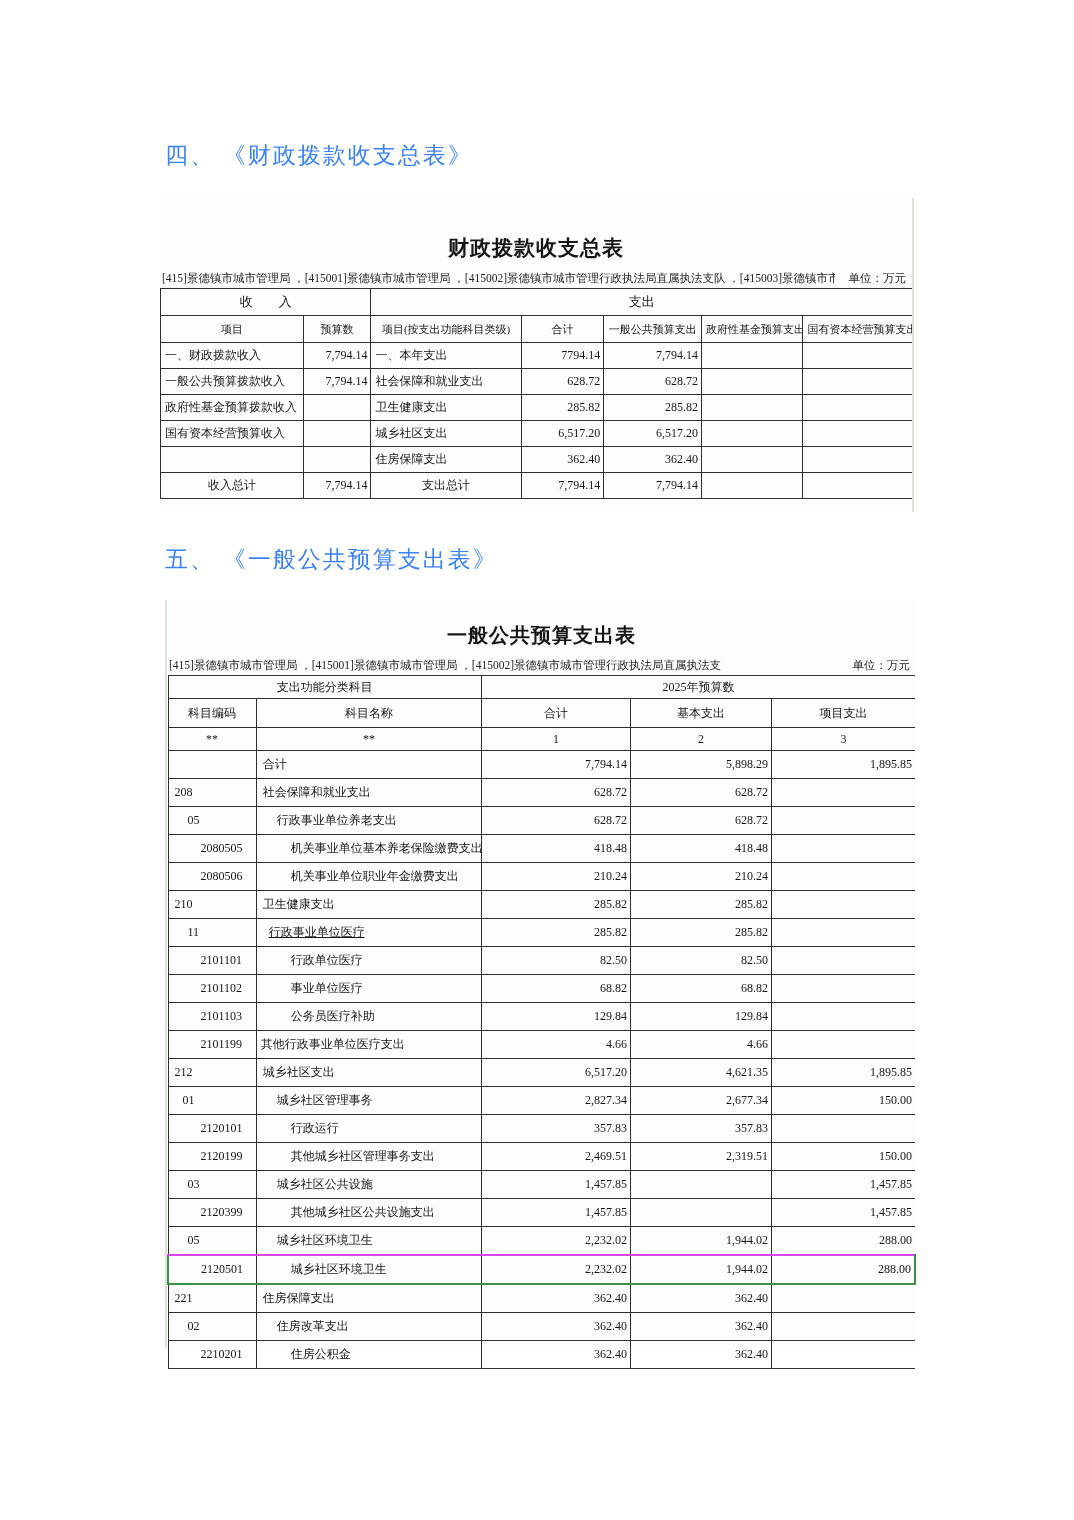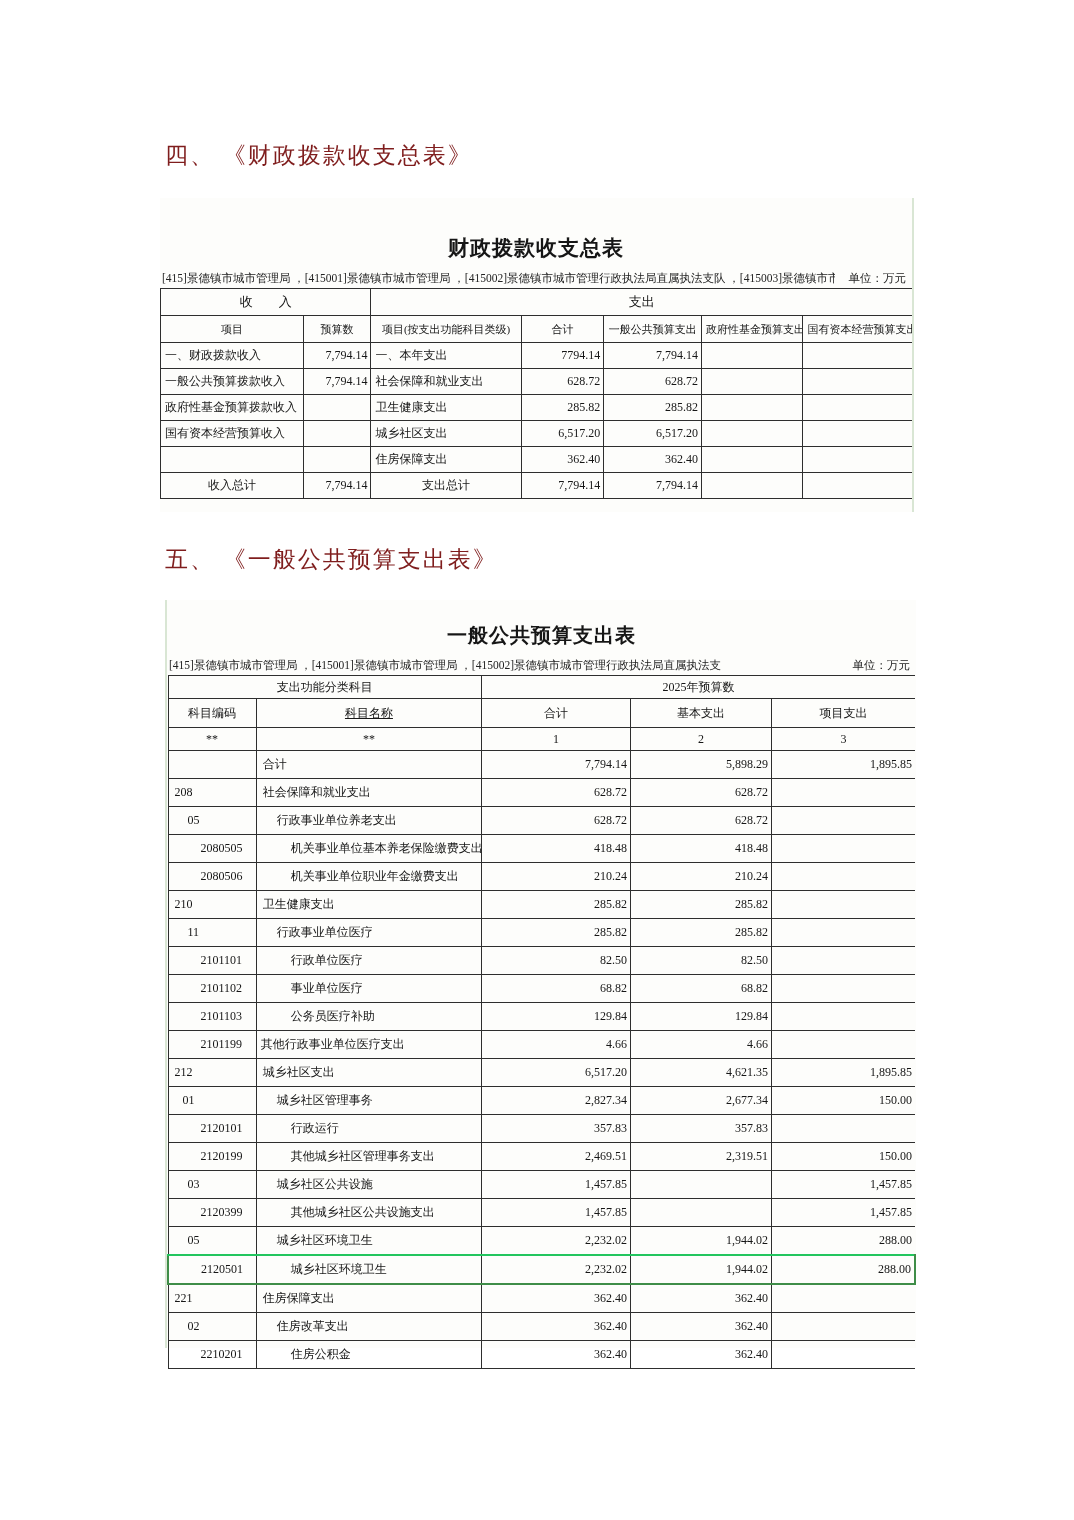--- a/index.html
+++ b/index.html
@@ -7,21 +7,21 @@
     position:relative;
     width:1074px;height:1520px;
     background:#ffffff;
     font-family:"Liberation Serif","DejaVu Serif",serif;
     color:#1b1b1b;
     overflow:hidden;
   }
   .section-heading{
     position:absolute;left:165px;
     font-size:23px;letter-spacing:2px;
-    color:#7f1d1d;font-weight:400;
+    color:#3b82f6;font-weight:400;
     white-space:nowrap;
   }
   #heading4{top:140px;}
   #heading5{top:544px;}
 
   .shot{
     position:absolute;background:#fdfdfb;
   }
   #shot1{
     left:160px;top:198px;width:752px;height:314px;
@@ -67,21 +67,21 @@
   #fiscal-table td{height:23px;}
   
   #budget-table th{height:20px;font-size:12px;}
   #budget-table td{height:25px;}
 
   td.l{text-align:left;}
   td.r{text-align:right;padding-right:3px;}
   td.c{text-align:center;}
 
   tr.selected td{
-    border-top:2px solid #22c55e;
+    border-top:2px solid #d946ef;
     border-bottom:2px solid #3f8d48;
   }
   tr.selected td:first-child{border-left:2px solid #3f8d48;}
   tr.selected td:last-child{border-right:2px solid #3f8d48;}
 </style>
 </head>
 <body>
 
 <div class="page">
 
@@ -193,21 +193,21 @@
           <col style="width:18.9%">
           <col style="width:19.2%">
       </colgroup>
       <thead>
         <tr>
           <th colspan="2">支出功能分类科目</th>
           <th colspan="3">2025年预算数</th>
         </tr>
         <tr>
           <th style="height:26px;">科目编码</th>
-          <th style="height:26px;text-decoration:underline;">科目名称</th>
+          <th style="height:26px;">科目名称</th>
           <th style="height:26px;">合计</th>
           <th style="height:26px;">基本支出</th>
           <th style="height:26px;">项目支出</th>
         </tr>
         <tr>
           <th>**</th>
           <th>**</th>
           <th>1</th>
           <th>2</th>
           <th>3</th>
@@ -251,21 +251,21 @@
           </tr>
           <tr>
             <td class="l" style="padding-left: 6px;">210</td>
             <td class="l" style="padding-left: 6px;">卫生健康支出</td>
             <td class="r">285.82</td>
             <td class="r">285.82</td>
             <td class="r"></td>
           </tr>
           <tr>
             <td class="l" style="padding-left: 19px;">11</td>
-            <td class="l" style="padding-left: 20px;">行政事业单位医疗</td>
+            <td class="l" style="padding-left: 12px; text-decoration: underline;">行政事业单位医疗</td>
             <td class="r">285.82</td>
             <td class="r">285.82</td>
             <td class="r"></td>
           </tr>
           <tr>
             <td class="l" style="padding-left: 32px;">2101101</td>
             <td class="l" style="padding-left: 34px;">行政单位医疗</td>
             <td class="r">82.50</td>
             <td class="r">82.50</td>
             <td class="r"></td>

